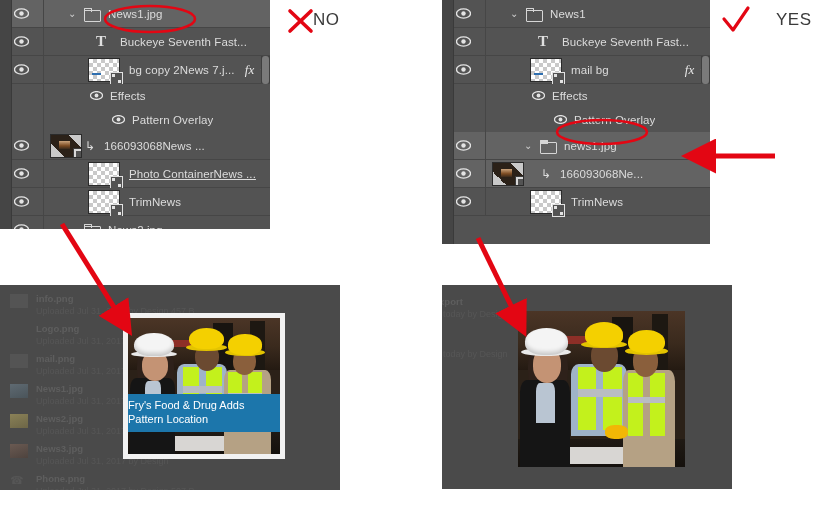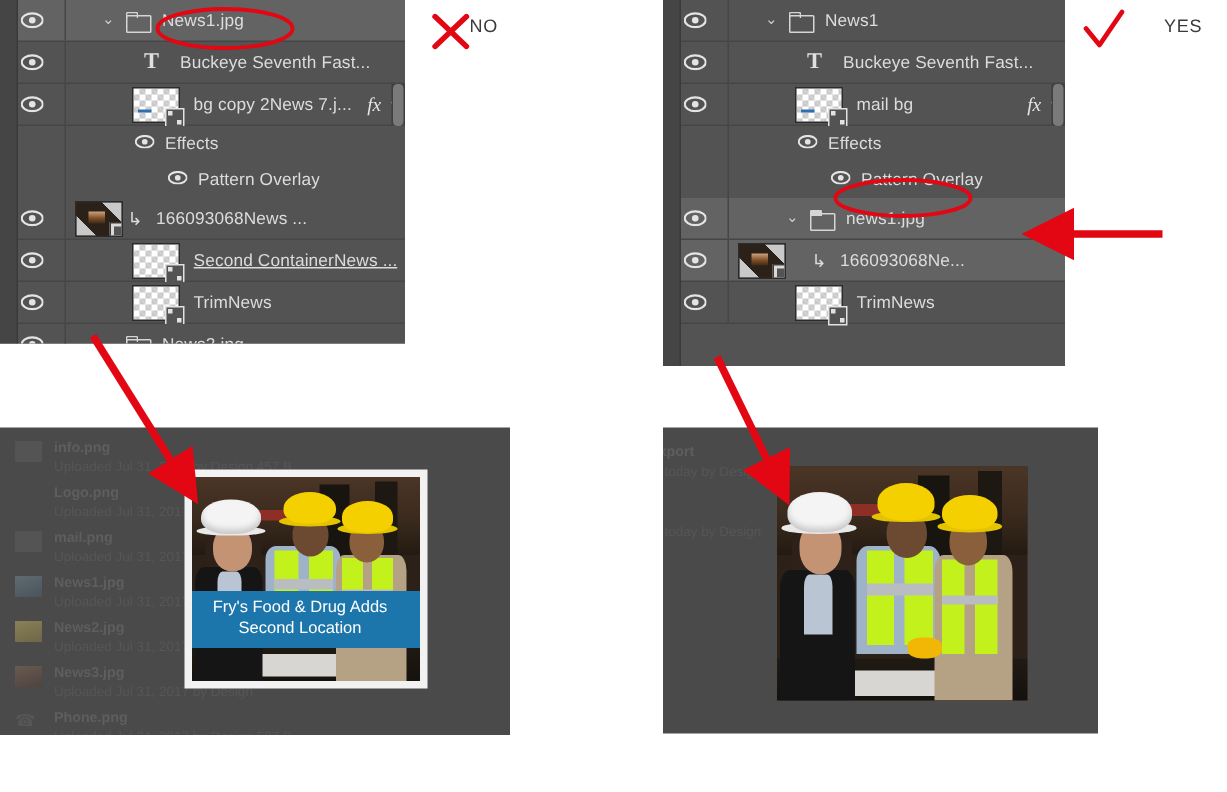--- a/index.html
+++ b/index.html
@@ -127,21 +127,21 @@
   .fx{font-family:"Liberation Serif", serif;font-style:italic;font-size:13px;}
   .caret{font-size:10px;color:#d0d0d0;}
   .minieye{margin-right:7px;display:inline-block;}
   .scrollbar{
     position:absolute;right:0;top:0;width:9px;background:#3f3f3f;
   }
   .scrollthumb{position:absolute;right:1px;width:7px;background:#7a7a7a;border-radius:3px;}
 
   
   .mark-label{
-    position:absolute;font-size:12px;color:#3a3a3a;font-weight:400;letter-spacing:.5px;
+    position:absolute;font-size:17px;color:#3a3a3a;font-weight:400;letter-spacing:.5px;
   }
   svg.overlay{position:absolute;left:0;top:0;width:818px;height:528px;pointer-events:none;}
 
   
   .shot{position:absolute;background:#4a4a4a;overflow:hidden;}
   .shot.left{left:0;top:285px;width:340px;height:205px;}
   .shot.right{left:442px;top:285px;width:290px;height:204px;}
 
   .filelist{position:absolute;left:0;top:0;padding:8px 0 0 0;}
   .fitem{position:relative;height:30px;padding-left:36px;}
@@ -224,21 +224,21 @@
   .p-r-vestsplit{position:absolute;left:75%;top:40%;width:4%;height:40%;
     background:#b5a184;}
   .p-r-stripe{position:absolute;left:66%;top:55%;width:22%;height:4%;
     background:#b9bdc2;}
   .gloves{position:absolute;left:52%;top:73%;width:14%;height:9%;
     background:#f2b705;border-radius:40%;}
 
   .caption{
     position:absolute;left:0;right:0;
     background:#1c76ab;color:#ffffff;
-    text-align:center;
+    text-align:left;
     font-family:"Liberation Sans", sans-serif;
   }
   .caption div{white-space:nowrap;}
 </style>
 </head>
 <body>
 
 <div class="stage">
 
   <div class="layers left">
@@ -348,21 +348,21 @@
         <svg class="eye" width="15" height="11" viewBox="0 0 15 11">
           <ellipse cx="7.5" cy="5.5" rx="7" ry="4.6" fill="none" stroke="#e4e4e4" stroke-width="1.4"></ellipse>
           <circle cx="7.5" cy="5.5" r="2.2" fill="#e4e4e4"></circle>
         </svg>
       </div>
       <div class="body-col">
         <span class="indent" style="width:38px"></span>
         <span class="thumb">
           <span class="vecmark"></span>
         </span>
-        <span class="lname underline">Second ContainerNews ...</span>
+        <span class="lname underline">Photo ContainerNews ...</span>
       </div>
     </div>
 
     <div class="lrow">
       <div class="eyecol">
         <svg class="eye" width="15" height="11" viewBox="0 0 15 11">
           <ellipse cx="7.5" cy="5.5" rx="7" ry="4.6" fill="none" stroke="#e4e4e4" stroke-width="1.4"></ellipse>
           <circle cx="7.5" cy="5.5" r="2.2" fill="#e4e4e4"></circle>
         </svg>
       </div>
@@ -590,21 +590,21 @@
         <div class="p-c-hat"></div>
         <div class="p-r-body"></div>
         <div class="p-r-vest"></div>
         <div class="p-r-vestsplit"></div>
         <div class="p-r-stripe"></div>
         <div class="p-r-face"></div>
         <div class="p-r-hatbrim"></div>
         <div class="p-r-hat"></div>
         <div class="caption" style="top:76px;height:34px;padding:4px 8px 0 0;font-size:11px;line-height:14px;">
           <div>Fry's Food &amp; Drug Adds</div>
-          <div>Second Location</div>
+          <div>Pattern Location</div>
         </div>
       </div>
     </div>
   </div>
 
   <div class="shot right">
     <div class="rtext">
       <div>
         <div class="rt1">t export</div>
         <div class="rt2">ted today by Design</div>

